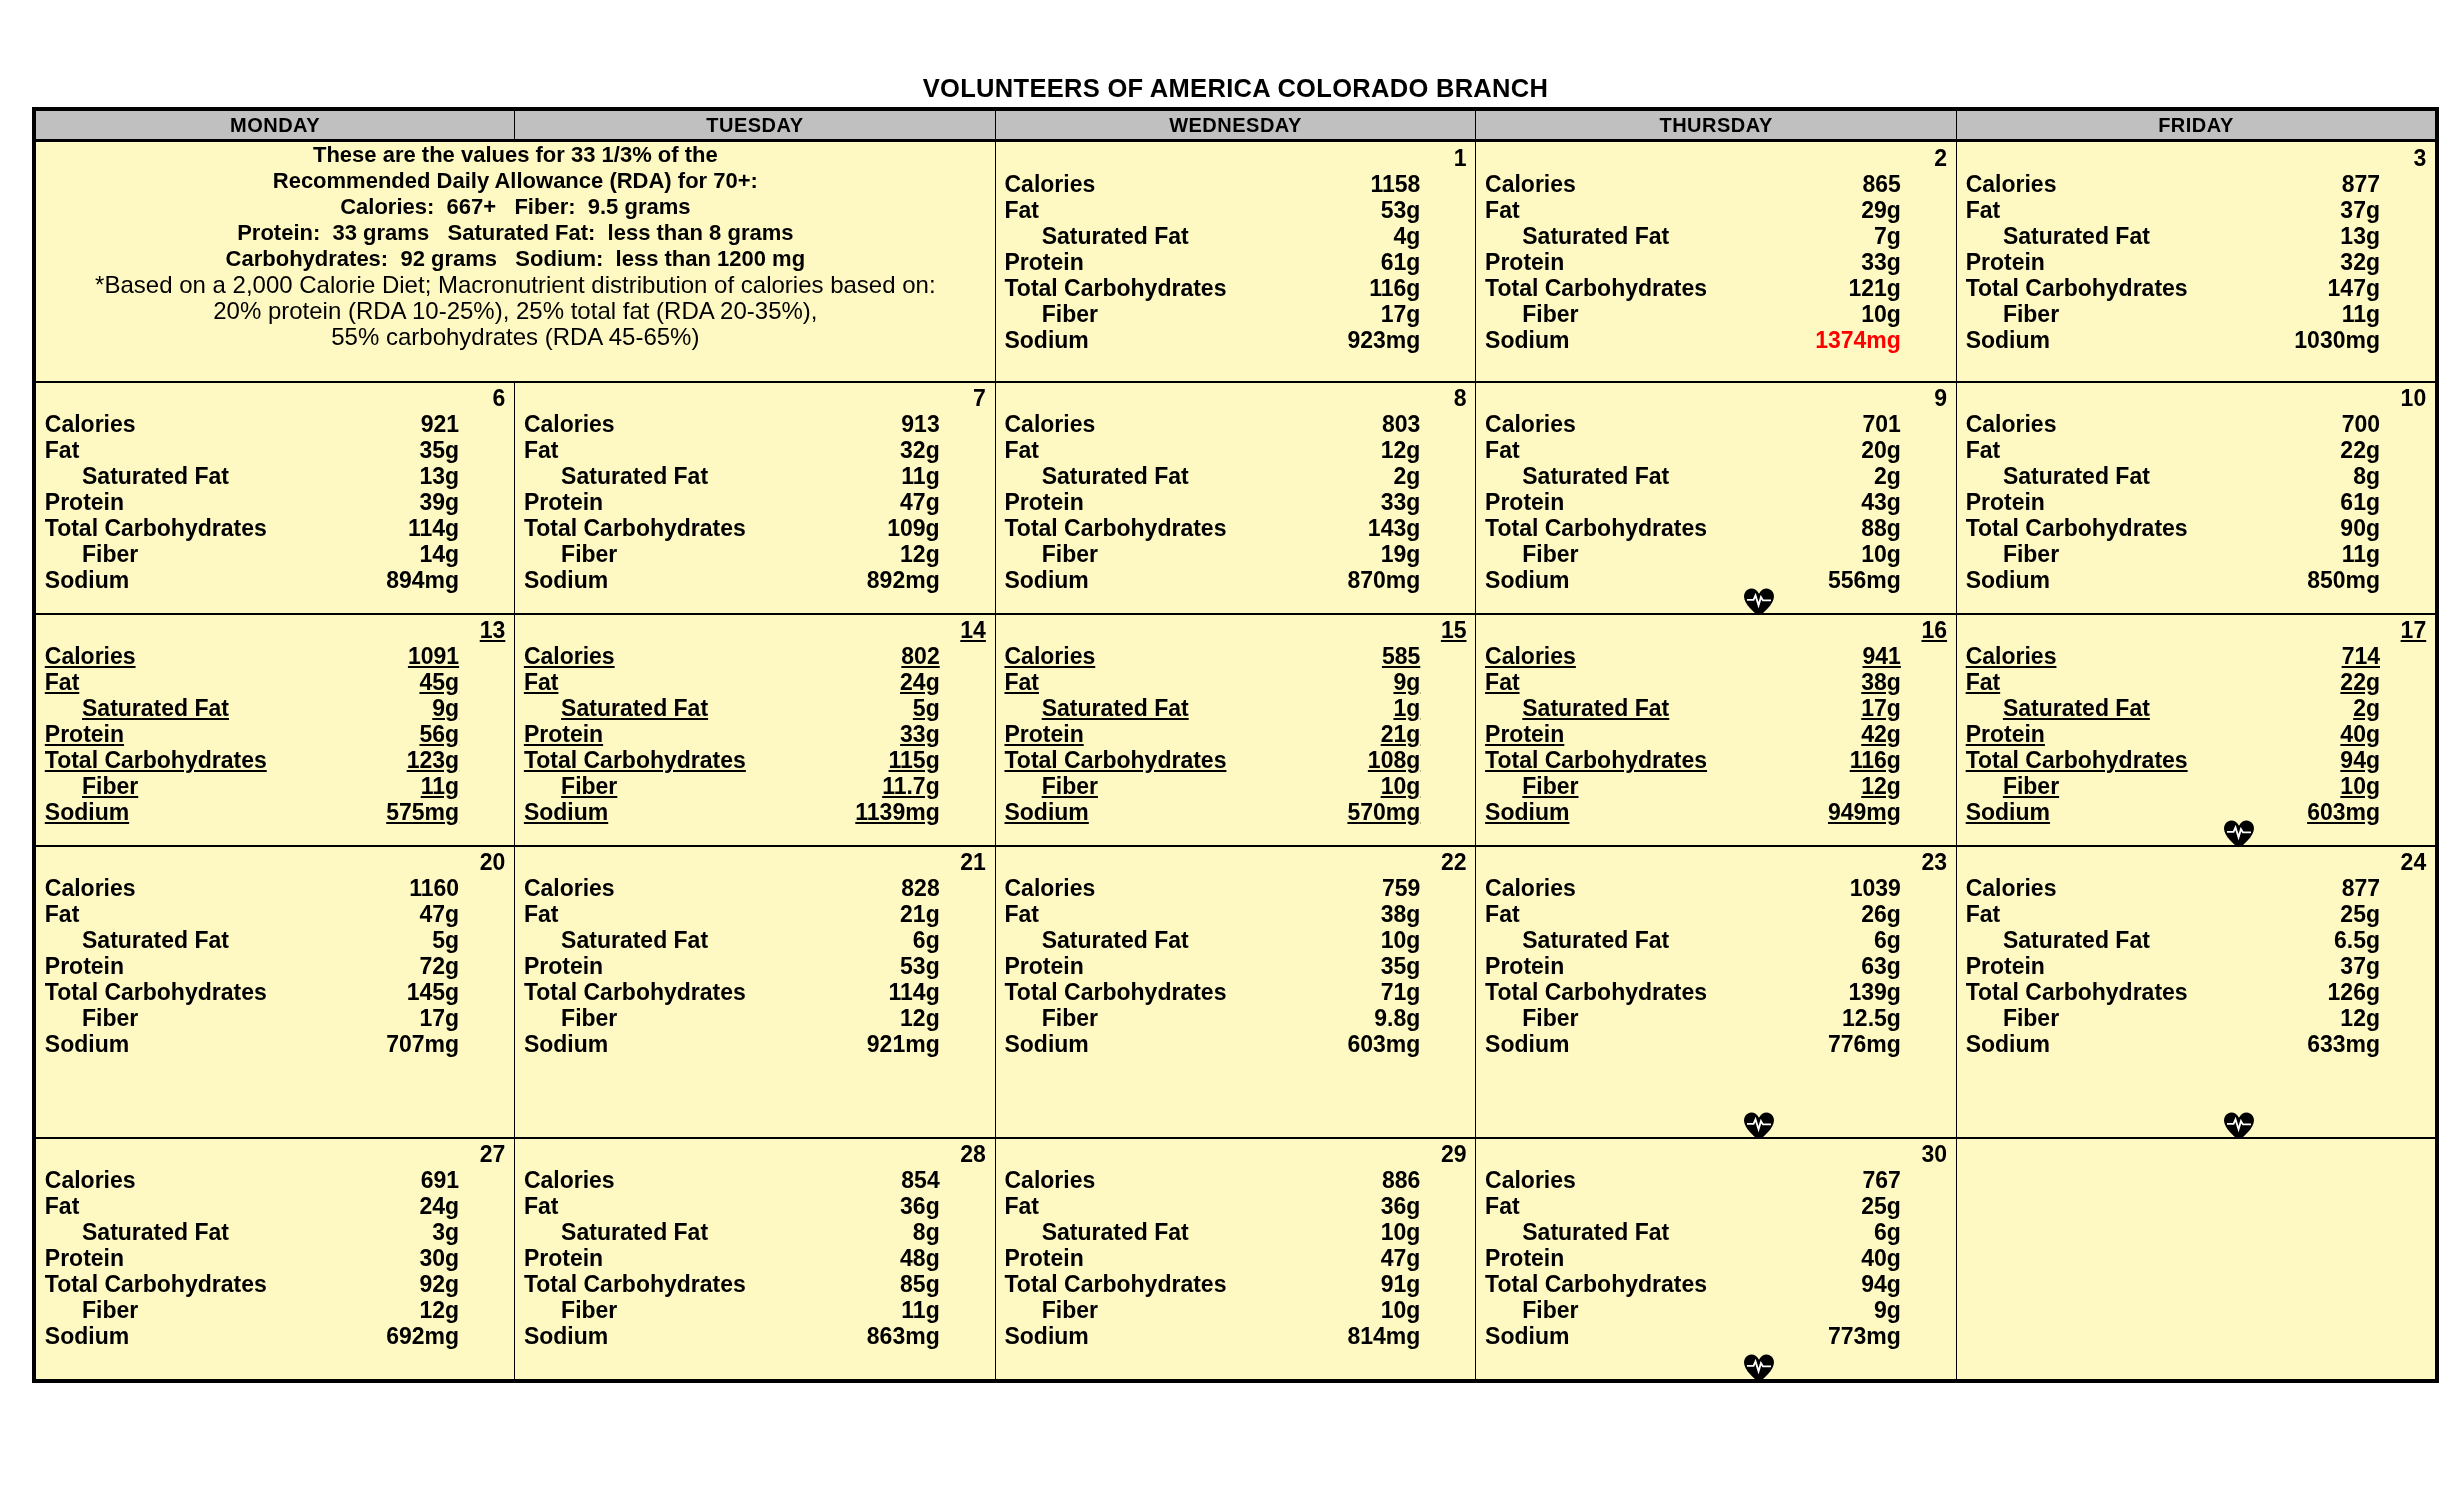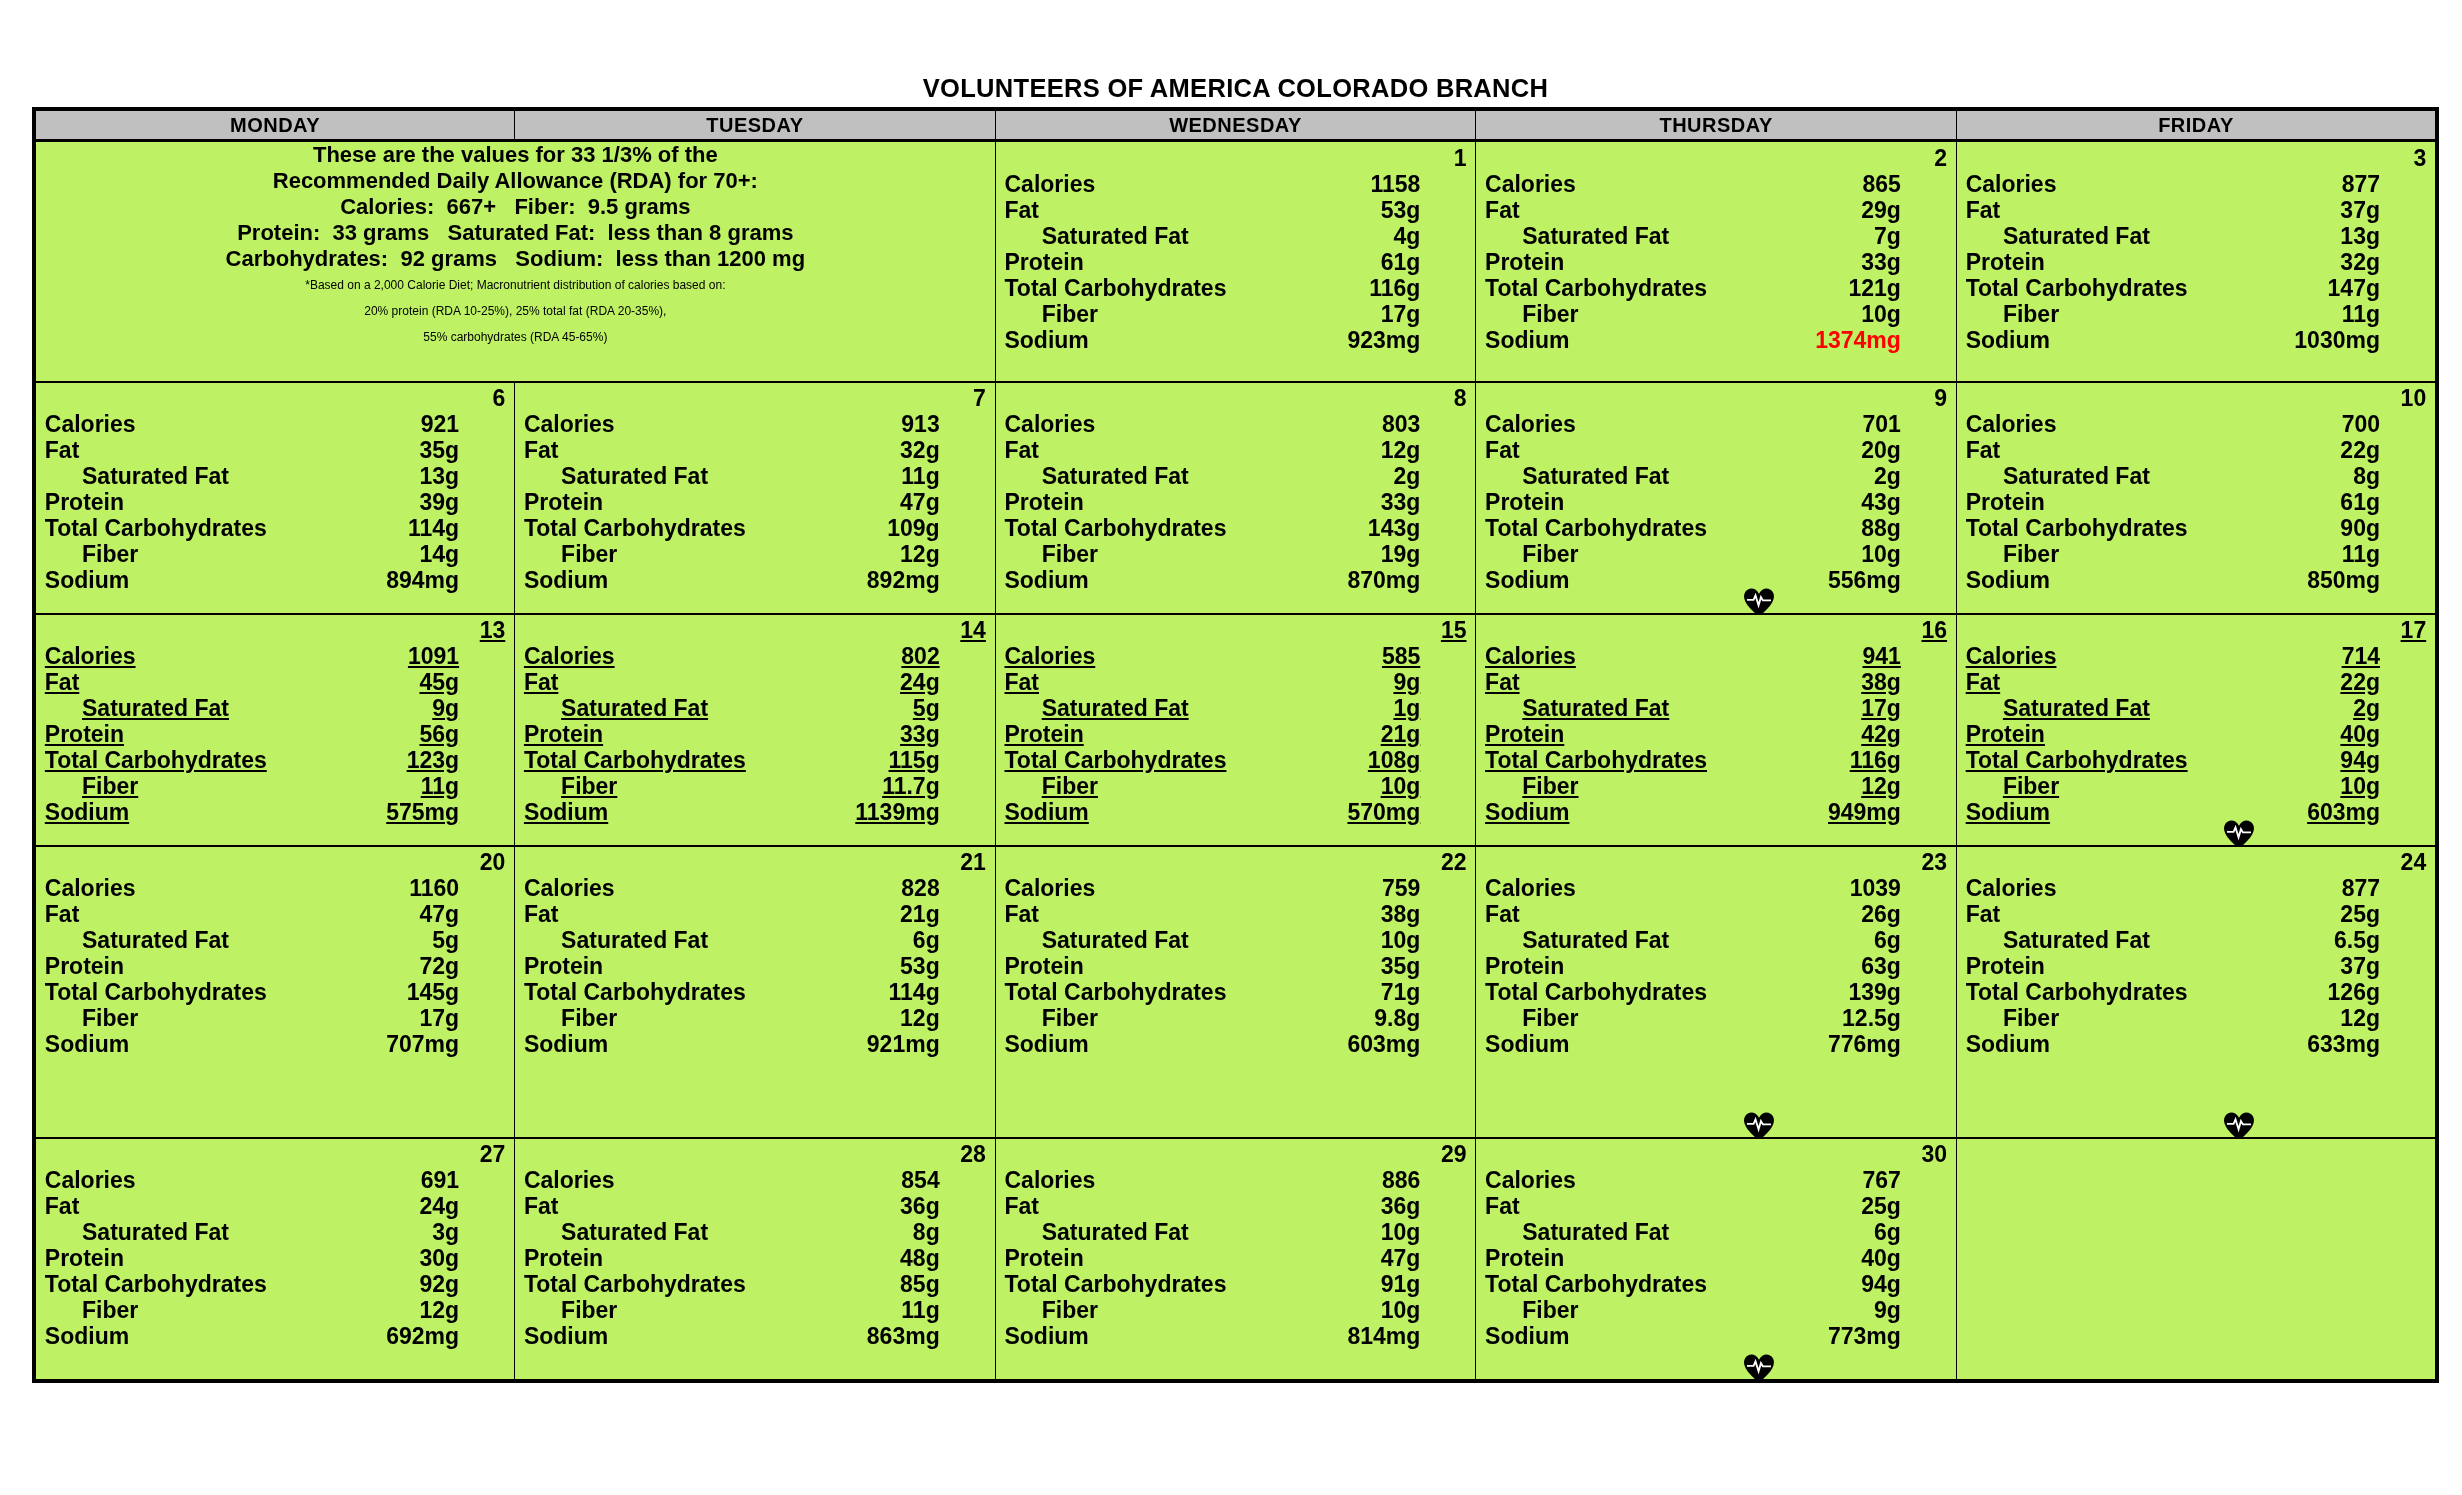--- a/index.html
+++ b/index.html
@@ -10,30 +10,30 @@
   .title-line { font-weight:bold; font-size:25.5px; line-height:29px; letter-spacing:0.3px; }
 
   table.cal { position:absolute; top:107px; left:32px; width:2407px;
               border-collapse:collapse; table-layout:fixed;
               border:4.4px solid #000;padding-left:23px; }
   th.wd { background:#c0c0c0; font-size:20px; font-weight:bold; height:26px;
           border:1.8px solid #000; border-bottom:3.5px solid #000; letter-spacing:0.5px;
           text-align:center; vertical-align:middle; }
   td.cell { border-left:1.8px solid #000; border-right:1.8px solid #000;
             border-top:2.6px solid #000; border-bottom:2.6px solid #000;
-            vertical-align:top; position:relative; padding:0; background:#bef264; }
+            vertical-align:top; position:relative; padding:0; background:#fef9c3; }
 
   .daynum { font-weight:bold; font-size:23px; line-height:26px; text-align:right; padding:2.6px 8.8px 0 0; }
   .nrow { display:flex; justify-content:space-between; font-weight:bold; font-size:23px; line-height:26px; }
   .nlabel { padding-left:8.8px; white-space:nowrap; }
   .nlabel.indent { padding-left:46px; }
   .nval { padding-right:55px; white-space:nowrap; }
 
   .rda-cell { text-align:center; padding-top:5.3px; }
-  .rda-line { font-size:12px; line-height:26px; white-space:pre; }
+  .rda-line { font-size:24px; line-height:26px; white-space:pre; }
   .rda-line.bold { font-weight:bold; font-size:22px; }
 
   .heart { position:absolute; left:59%; bottom:-5.3px; transform:translateX(-50%);
            width:35px; height:33px; line-height:0; }
   .heart svg { display:block; }
 </style>
 </head>
 <body>
 
 <div class="sheet">

